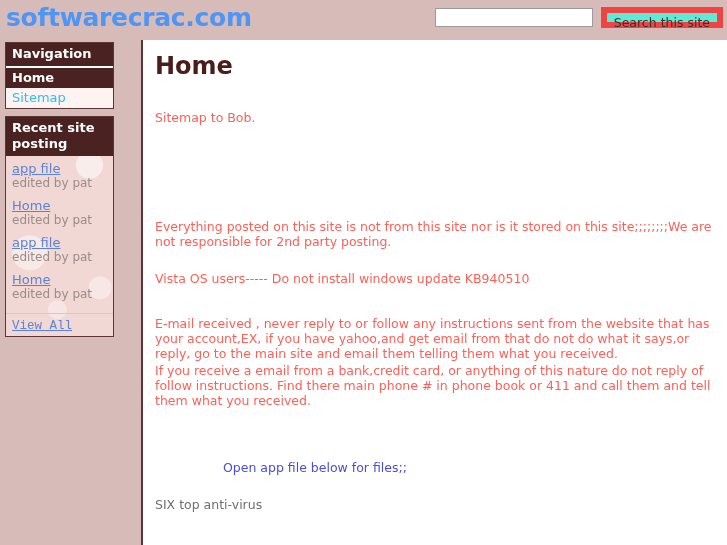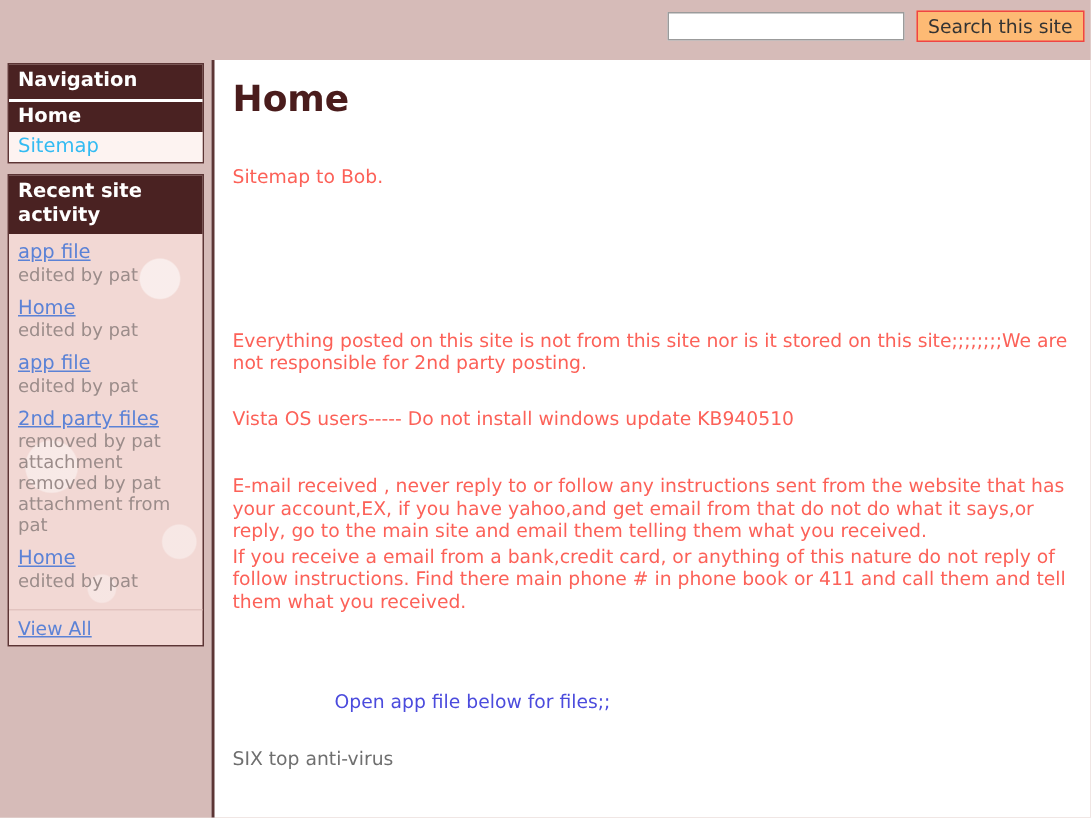--- a/index.html
+++ b/index.html
@@ -48,43 +48,43 @@
     font-family: "DejaVu Sans", sans-serif;
     font-size: 12px;
     padding: 0 2px;
     box-sizing: content-box;
     outline: none;
   }
   .search-button {
     margin-left: 8px;
     height: 21px;
     padding: 0 7px;
-    border: 1px solid #ef4444;
-    background: #fdba74;
+    border: 6px solid #ef4444;
+    background: #5eead4;
     font-family: "DejaVu Sans", sans-serif;
     font-size: 12.5px;
     color: #333;
     line-height: 19px;
     cursor: pointer;
     white-space: nowrap;
   }
 
   
   .page {
     position: relative;
     height: 505px;
     background: #d6bbb8;
   }
 
   
   .sidebar {
     position: absolute;
     left: 5px;
     top: 2px;
-    width: 131px;
+    width: 109px;
   }
   .panel {
     border: 1px solid #5c3535;
     margin-bottom: 7px;
     background: #f2d8d4;
     background-image:
       radial-gradient(circle at 78% 22%, rgba(255,255,255,0.55) 0 13px, rgba(255,255,255,0) 14px),
       radial-gradient(circle at 22% 62%, rgba(255,255,255,0.45) 0 17px, rgba(255,255,255,0) 18px),
       radial-gradient(circle at 88% 78%, rgba(255,255,255,0.40) 0 11px, rgba(255,255,255,0) 12px),
       radial-gradient(circle at 48% 88%, rgba(255,255,255,0.35) 0 9px, rgba(255,255,255,0) 10px);
@@ -129,20 +129,21 @@
     line-height: 15px;
   }
   .activity-meta {
     color: #9b8c8a;
     font-size: 12px;
     line-height: 14px;
   }
   .viewall-wrap {
     border-top: 1px solid #e2c3bf;
     padding: 4px 6px 3px 6px;
+    font-family: Liberation Mono, monospace;
   }
   .viewall-link {
     color: #5b82d6;
     text-decoration: underline;
     font-size: 12.5px;
   }
 
   
   .content {
     position: absolute;
@@ -190,65 +191,60 @@
     color: #6f6f6f;
     font-size: 12.5px;
     line-height: 15px;
     margin: 0;
   }
 </style>
 </head>
 <body>
 
 <div class="header">
+  <div class="site-title">softwarecrac.com</div>
 
   <div class="search-area">
     <input class="search-input" type="text" value="" style="">
     <button class="search-button">Search this site</button>
   </div>
 </div>
 
 <div class="page">
 
   <div class="sidebar">
 
     <div class="panel">
       <div class="panel-header">Navigation</div>
       <div class="nav-current">Home</div>
       <div class="nav-row">
         <a class="nav-link" href="#">Sitemap</a>
       </div>
     </div>
 
     <div class="panel">
-      <div class="panel-header">Recent site activity</div>
+      <div class="panel-header">Recent site posting</div>
 
       <div class="activity-body">
 
         <div class="activity-item">
           <a class="activity-link" href="#">app file</a>
           <div class="activity-meta">edited by pat</div>
         </div>
 
         <div class="activity-item">
           <a class="activity-link" href="#">Home</a>
           <div class="activity-meta">edited by pat</div>
         </div>
 
         <div class="activity-item">
           <a class="activity-link" href="#">app file</a>
           <div class="activity-meta">edited by pat</div>
         </div>
 
-        <div class="activity-item">
-          <a class="activity-link" href="#">2nd party files</a>
-          <div class="activity-meta">removed by pat</div>
-          <div class="activity-meta">attachment removed by pat</div>
-          <div class="activity-meta">attachment from pat</div>
-        </div>
 
         <div class="activity-item">
           <a class="activity-link" href="#">Home</a>
           <div class="activity-meta">edited by pat</div>
         </div>
 
       </div>
 
       <div class="viewall-wrap">
         <a class="viewall-link" href="#">View All</a>

